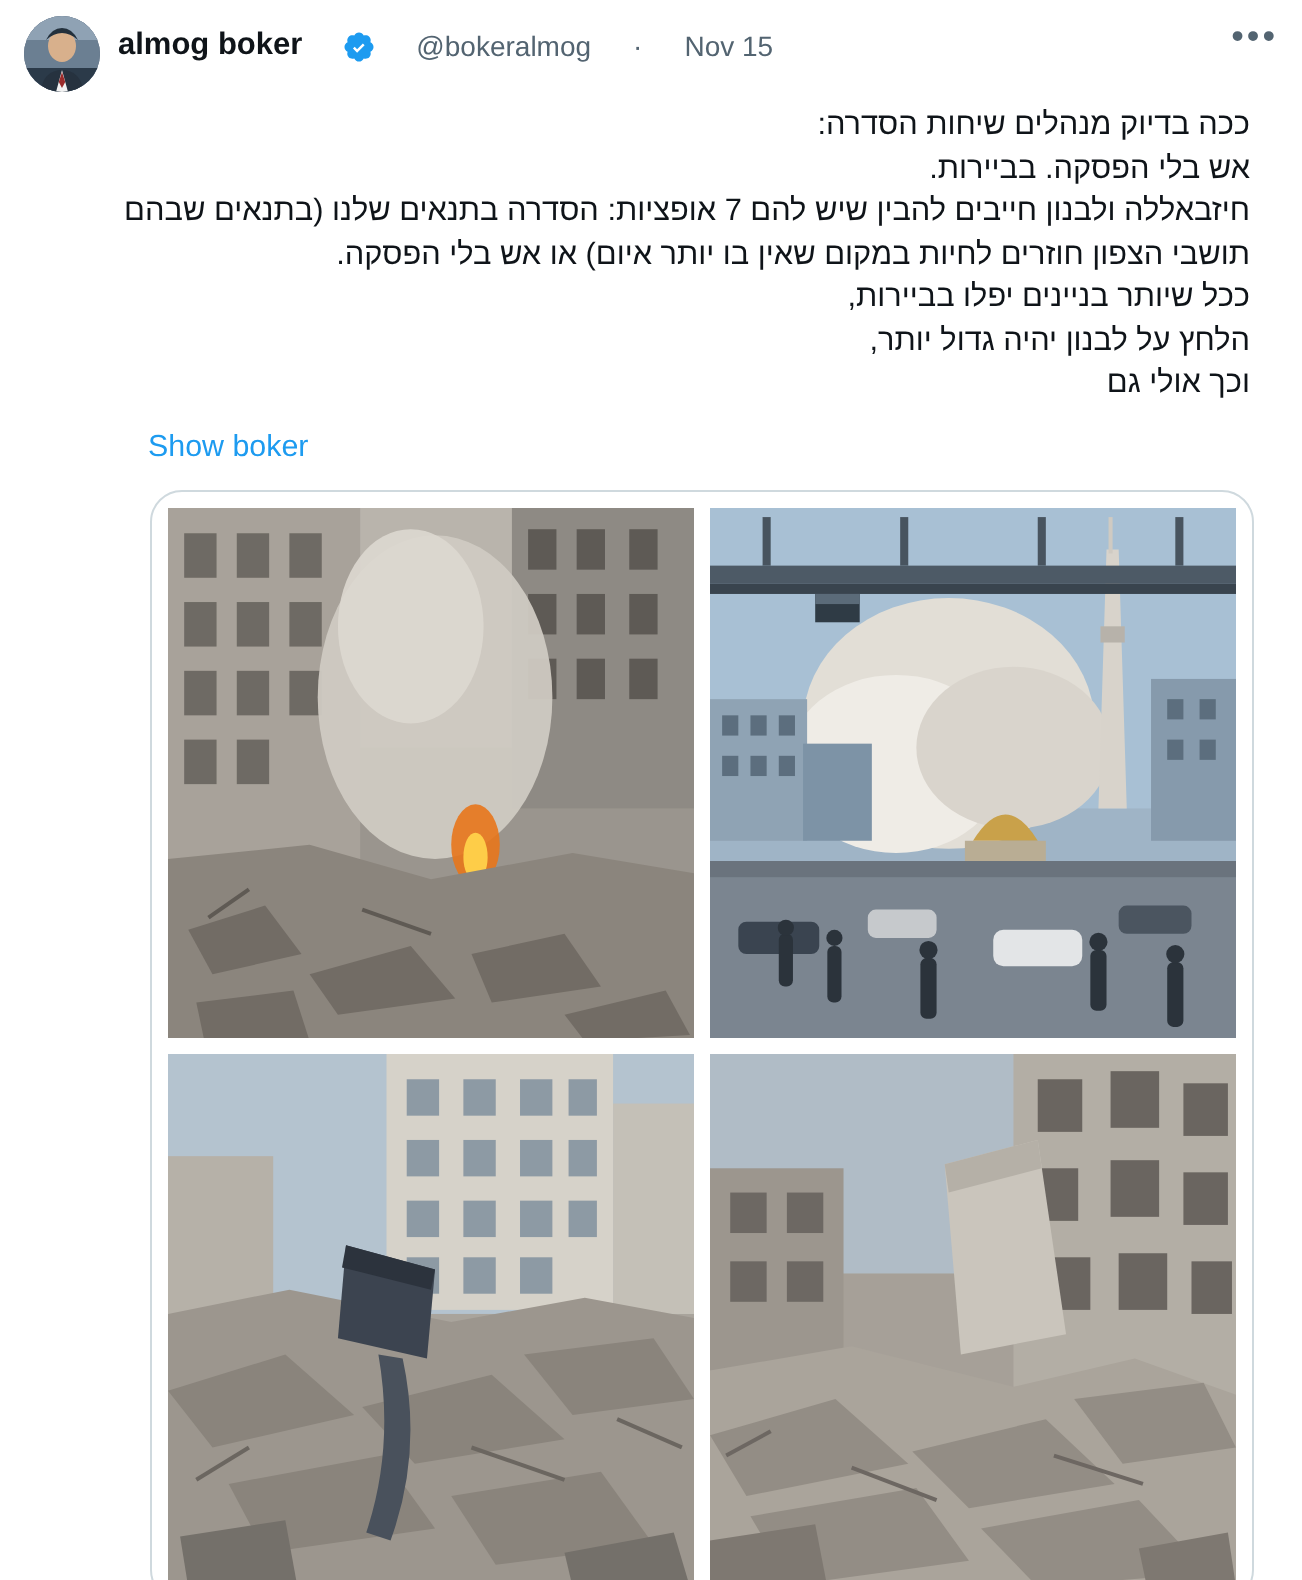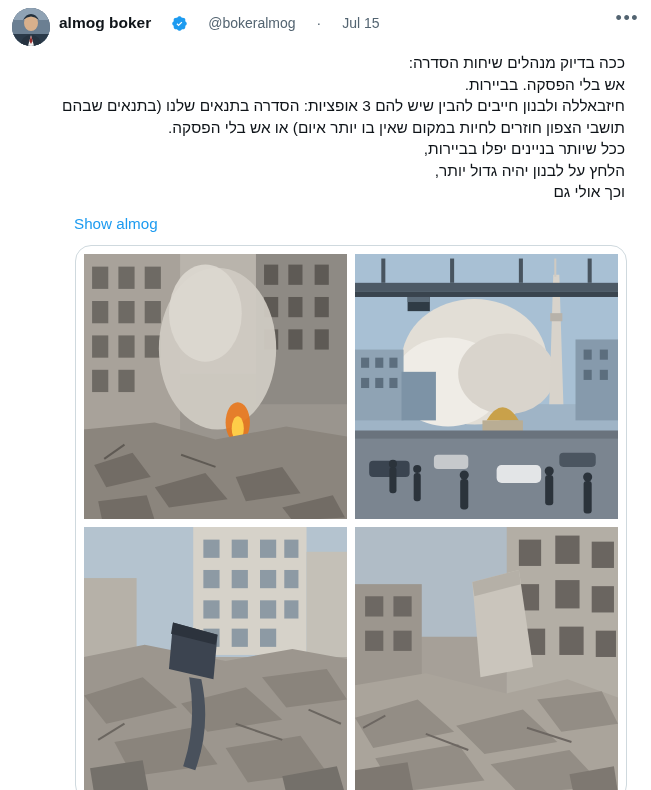--- a/index.html
+++ b/index.html
@@ -154,35 +154,35 @@
     <div class="header-text">
       <span class="display-name">almog boker</span>
       <span class="verified-badge">
         <svg viewBox="0 0 24 24" width="17" height="17" aria-hidden="true">
           <path fill="#1d9bf0" d="M22.25 12c0-1.43-.88-2.67-2.19-3.34.46-1.39.2-2.9-.81-3.91s-2.52-1.27-3.91-.81C14.67 2.63 13.43 1.75 12 1.75s-2.67.88-3.34 2.19c-1.39-.46-2.9-.2-3.91.81s-1.27 2.52-.81 3.91C2.63 9.33 1.75 10.57 1.75 12s.88 2.67 2.19 3.34c-.46 1.39-.2 2.9.81 3.91s2.52 1.27 3.91.81c.67 1.31 1.91 2.19 3.34 2.19s2.67-.88 3.34-2.19c1.39.46 2.9.2 3.91-.81s1.27-2.52.81-3.91c1.31-.67 2.19-1.91 2.19-3.34z"></path>
           <path fill="#ffffff" d="M10.67 15.98l-2.93-2.93 1.24-1.24 1.69 1.69 4.05-4.05 1.24 1.25-5.29 5.28z"></path>
         </svg>
       </span>
       <span class="handle">@bokeralmog</span>
       <span class="dot">·</span>
-      <span class="date">Jul 15</span>
+      <span class="date">Nov 15</span>
     </div>
 
     <div class="more-button">•••</div>
   </div>
 
   
   <div class="tweet-body">ככה בדיוק מנהלים שיחות הסדרה:
 אש בלי הפסקה. בביירות.
-חיזבאללה ולבנון חייבים להבין שיש להם 3 אופציות: הסדרה בתנאים שלנו (בתנאים שבהם תושבי הצפון חוזרים לחיות במקום שאין בו יותר איום) או אש בלי הפסקה.
+חיזבאללה ולבנון חייבים להבין שיש להם 7 אופציות: הסדרה בתנאים שלנו (בתנאים שבהם תושבי הצפון חוזרים לחיות במקום שאין בו יותר איום) או אש בלי הפסקה.
 ככל שיותר בניינים יפלו בביירות,
 הלחץ על לבנון יהיה גדול יותר,
 וכך אולי גם</div>
 
-  <div class="show-more">Show almog</div>
+  <div class="show-more">Show boker</div>
 
   
   <div class="media-wrap">
     <div class="media-grid">
 
       <div class="media-cell">
         <svg viewBox="0 0 260 265" preserveAspectRatio="xMidYMid slice" aria-hidden="true">
           <rect width="260" height="265" fill="#9a958e"></rect>
           <rect x="0" y="0" width="260" height="120" fill="#b9b4ac"></rect>
 

